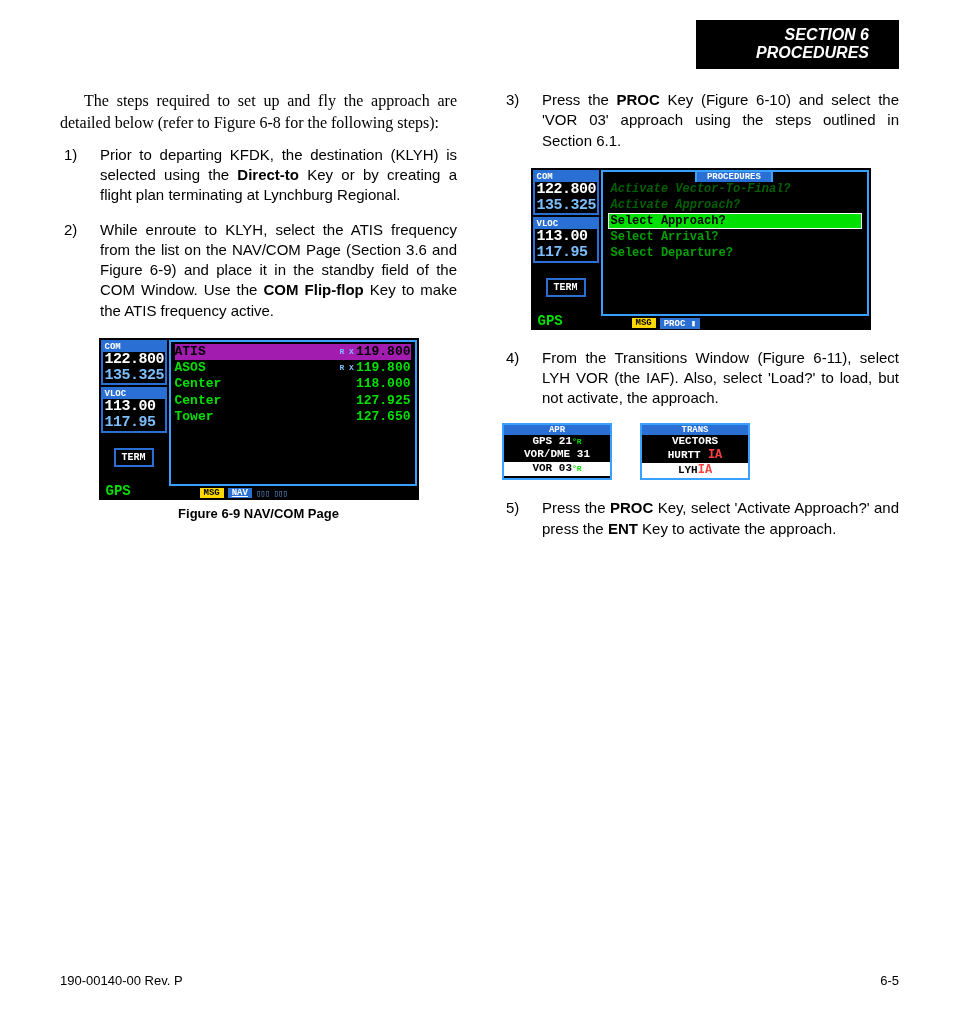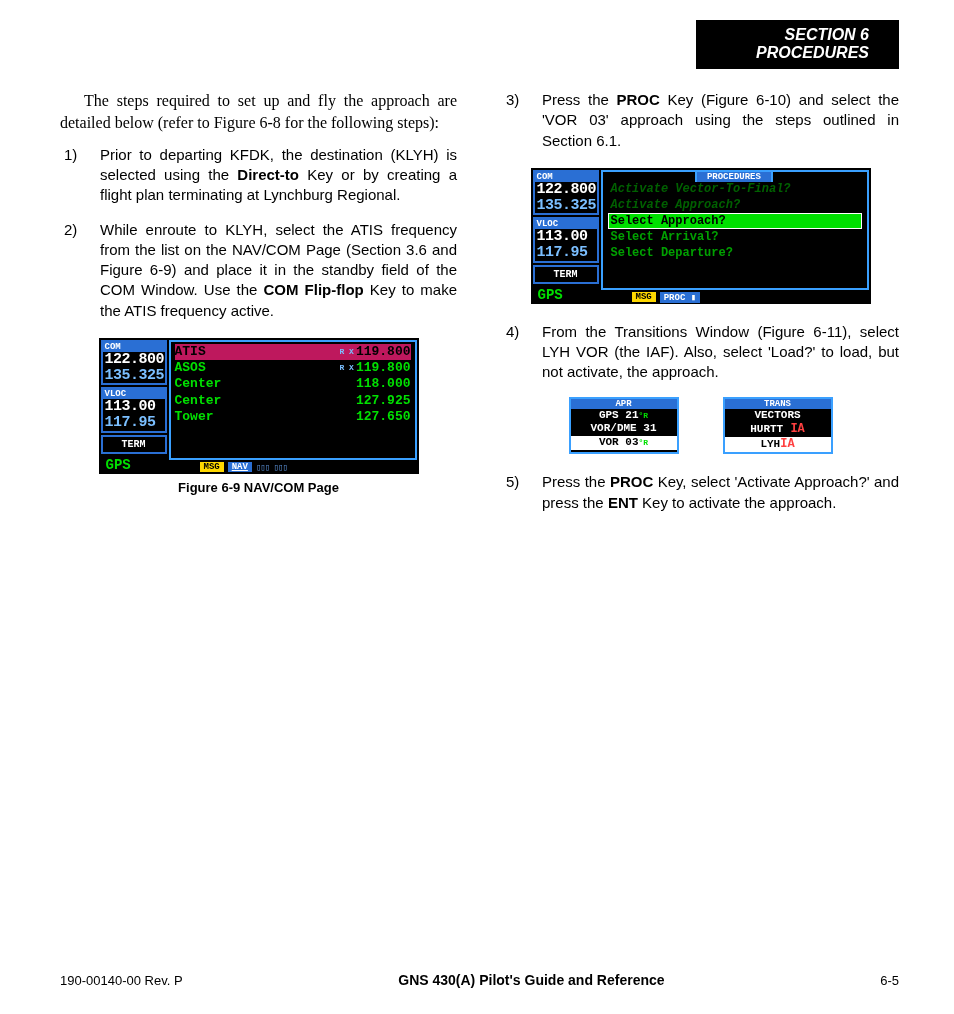--- a/index.html
+++ b/index.html
@@ -41,49 +41,49 @@
   .caption { font-family: 'Helvetica Neue', Arial, sans-serif; font-weight: bold; font-size: 13px; margin-top: 6px; }
 
   
   .gns { display: inline-block; background: #000; border: 1px solid #000; text-align: left; font-family: 'Courier New', monospace; font-weight: bold; font-size: 11px; }
   .gns-row { display: flex; border-radius: 11px; }
   .gns-side { width: 68px; display: flex; flex-direction: column; }
   .freq-block { border: 2px solid #2a6fd4; margin: 1px; }
   .freq-label { background: #2a6fd4; color: #fff; font-size: 9px; padding: 0 2px; }
   .freq-val { color: #fff; font-size: 15px; letter-spacing: -0.5px; padding: 0 2px; line-height: 1.05; }
   .freq-val.standby { color: #7bbfff; }
-  .side-tag { border: 2px solid #2a6fd4; color: #fff; margin: 1px; text-align: center; font-size: 10px; padding: 2px 0; }
+  .side-tag { border: 2px solid #2a6fd4; color: #fff; margin: 14px; text-align: center; font-size: 10px; padding: 2px 0; }
   .side-tag2 { color: #00e000; border:0; margin:2px 6px 0; font-size:14px; text-align:left;}
   .gns-main { flex: 1; background: #000; border: 2px solid #3aa0ff; margin: 1px; position: relative; }
   .gns-title { position: absolute; top: -2px; left: 35%; background: #2a6fd4; color: #fff; font-size: 9px; padding: 0 10px; border:2px solid #3aa0ff; border-bottom:0;}
   .gns-header-row { display: flex; align-items: center; padding: 1px 4px; border-bottom: 2px solid #3aa0ff; height:18px;}
   .hdr-label { background: #2a6fd4; color: #fff; font-size: 9px; padding: 1px 6px; }
   .hdr-val { color: #00e000; margin-left: 6px; font-size: 12px; }
   .hdr-val2 { color: #00e000; margin-left: auto; font-size: 11px; }
   .hdr-icon { color: #ff6600; margin: 0 2px; font-size: 9px; }
   .nav-list { padding: 2px 4px; }
   .nav-row { display: flex; justify-content: space-between; color: #00e000; font-size: 13px; line-height: 1.25; }
   .nav-row .rx { color: #7bbfff; font-size: 8px; margin-right: 2px; align-self: center; }
-  .nav-row.sel { background: #be185d; color: #000; }
+  .nav-row.sel { background: #a21caf; color: #000; }
   .nav-row .left { display:flex; align-items:center; }
   .nav-row .right { display:flex; align-items:center; }
   .gns-footer { display: flex; align-items: center; font-size: 9px; color: #fff; padding: 0 2px; margin-top:1px;}
   .gns-footer .msg { background: #ffd800; color: #000; padding: 0 4px; margin-left: 30px; }
   .gns-footer .nav-tab { background: #2a6fd4; color: #fff; padding: 0 4px; margin-left: 4px; text-decoration: underline; }
   .gns-footer .boxes { color: #5a8fd4; margin-left: 4px; letter-spacing: -1px; }
 
   
   .proc-list { padding: 8px 6px 4px; }
   .proc-item { color: #00a000; font-size: 12px; margin: 2px 0; padding: 0 2px; }
   .proc-item.dim { color: #006000; font-style: italic; }
   .proc-item.sel { background: #00e000; color: #000; outline: 1px solid #fff; }
   .gns-footer .proc-tab { background: #2a6fd4; color: #fff; padding: 0 4px; margin-left: 4px; }
 
   
-  .smallwins { display: flex; gap: 44px; justify-content: center; }
+  .smallwins { display: flex; gap: 28px; justify-content: flex-start; }
   .smallwin { background: #000; border: 2px solid #3aa0ff; width: 110px; }
   .smallwin .sw-title { background: #2a6fd4; color: #fff; font-size: 9px; padding: 0 4px; font-family:'Courier New',monospace; font-weight:bold;}
   .smallwin .sw-row { color: #fff; font-size: 11px; font-family: 'Courier New', monospace; font-weight: bold; padding: 0 3px; line-height: 1.25; }
   .smallwin .sw-row .suf { color: #00e000; font-size: 8px; }
   .smallwin .sw-row .suf-red { color: #ff4040; font-size: 12px; }
   .smallwin .sw-row.sel { background: #fff; color: #000; }
 
   .page-footer {
     position: absolute;
     bottom: 26px;
@@ -253,15 +253,14 @@
       <li>
         <span class="num">5)</span>
         <span>Press the </span><span class="b">PROC</span><span> Key, select 'Activate Approach?' and press the </span><span class="b">ENT</span><span> Key to activate the approach.</span>
       </li>
     </ol>
   </div>
 </div>
 
 <div class="page-footer">
   <span>190-00140-00  Rev. P</span>
-  <span class="title">GNS 430(A) Pilot's Guide and Reference</span>
   <span>6-5</span>
 </div>
 
 </body></html>

